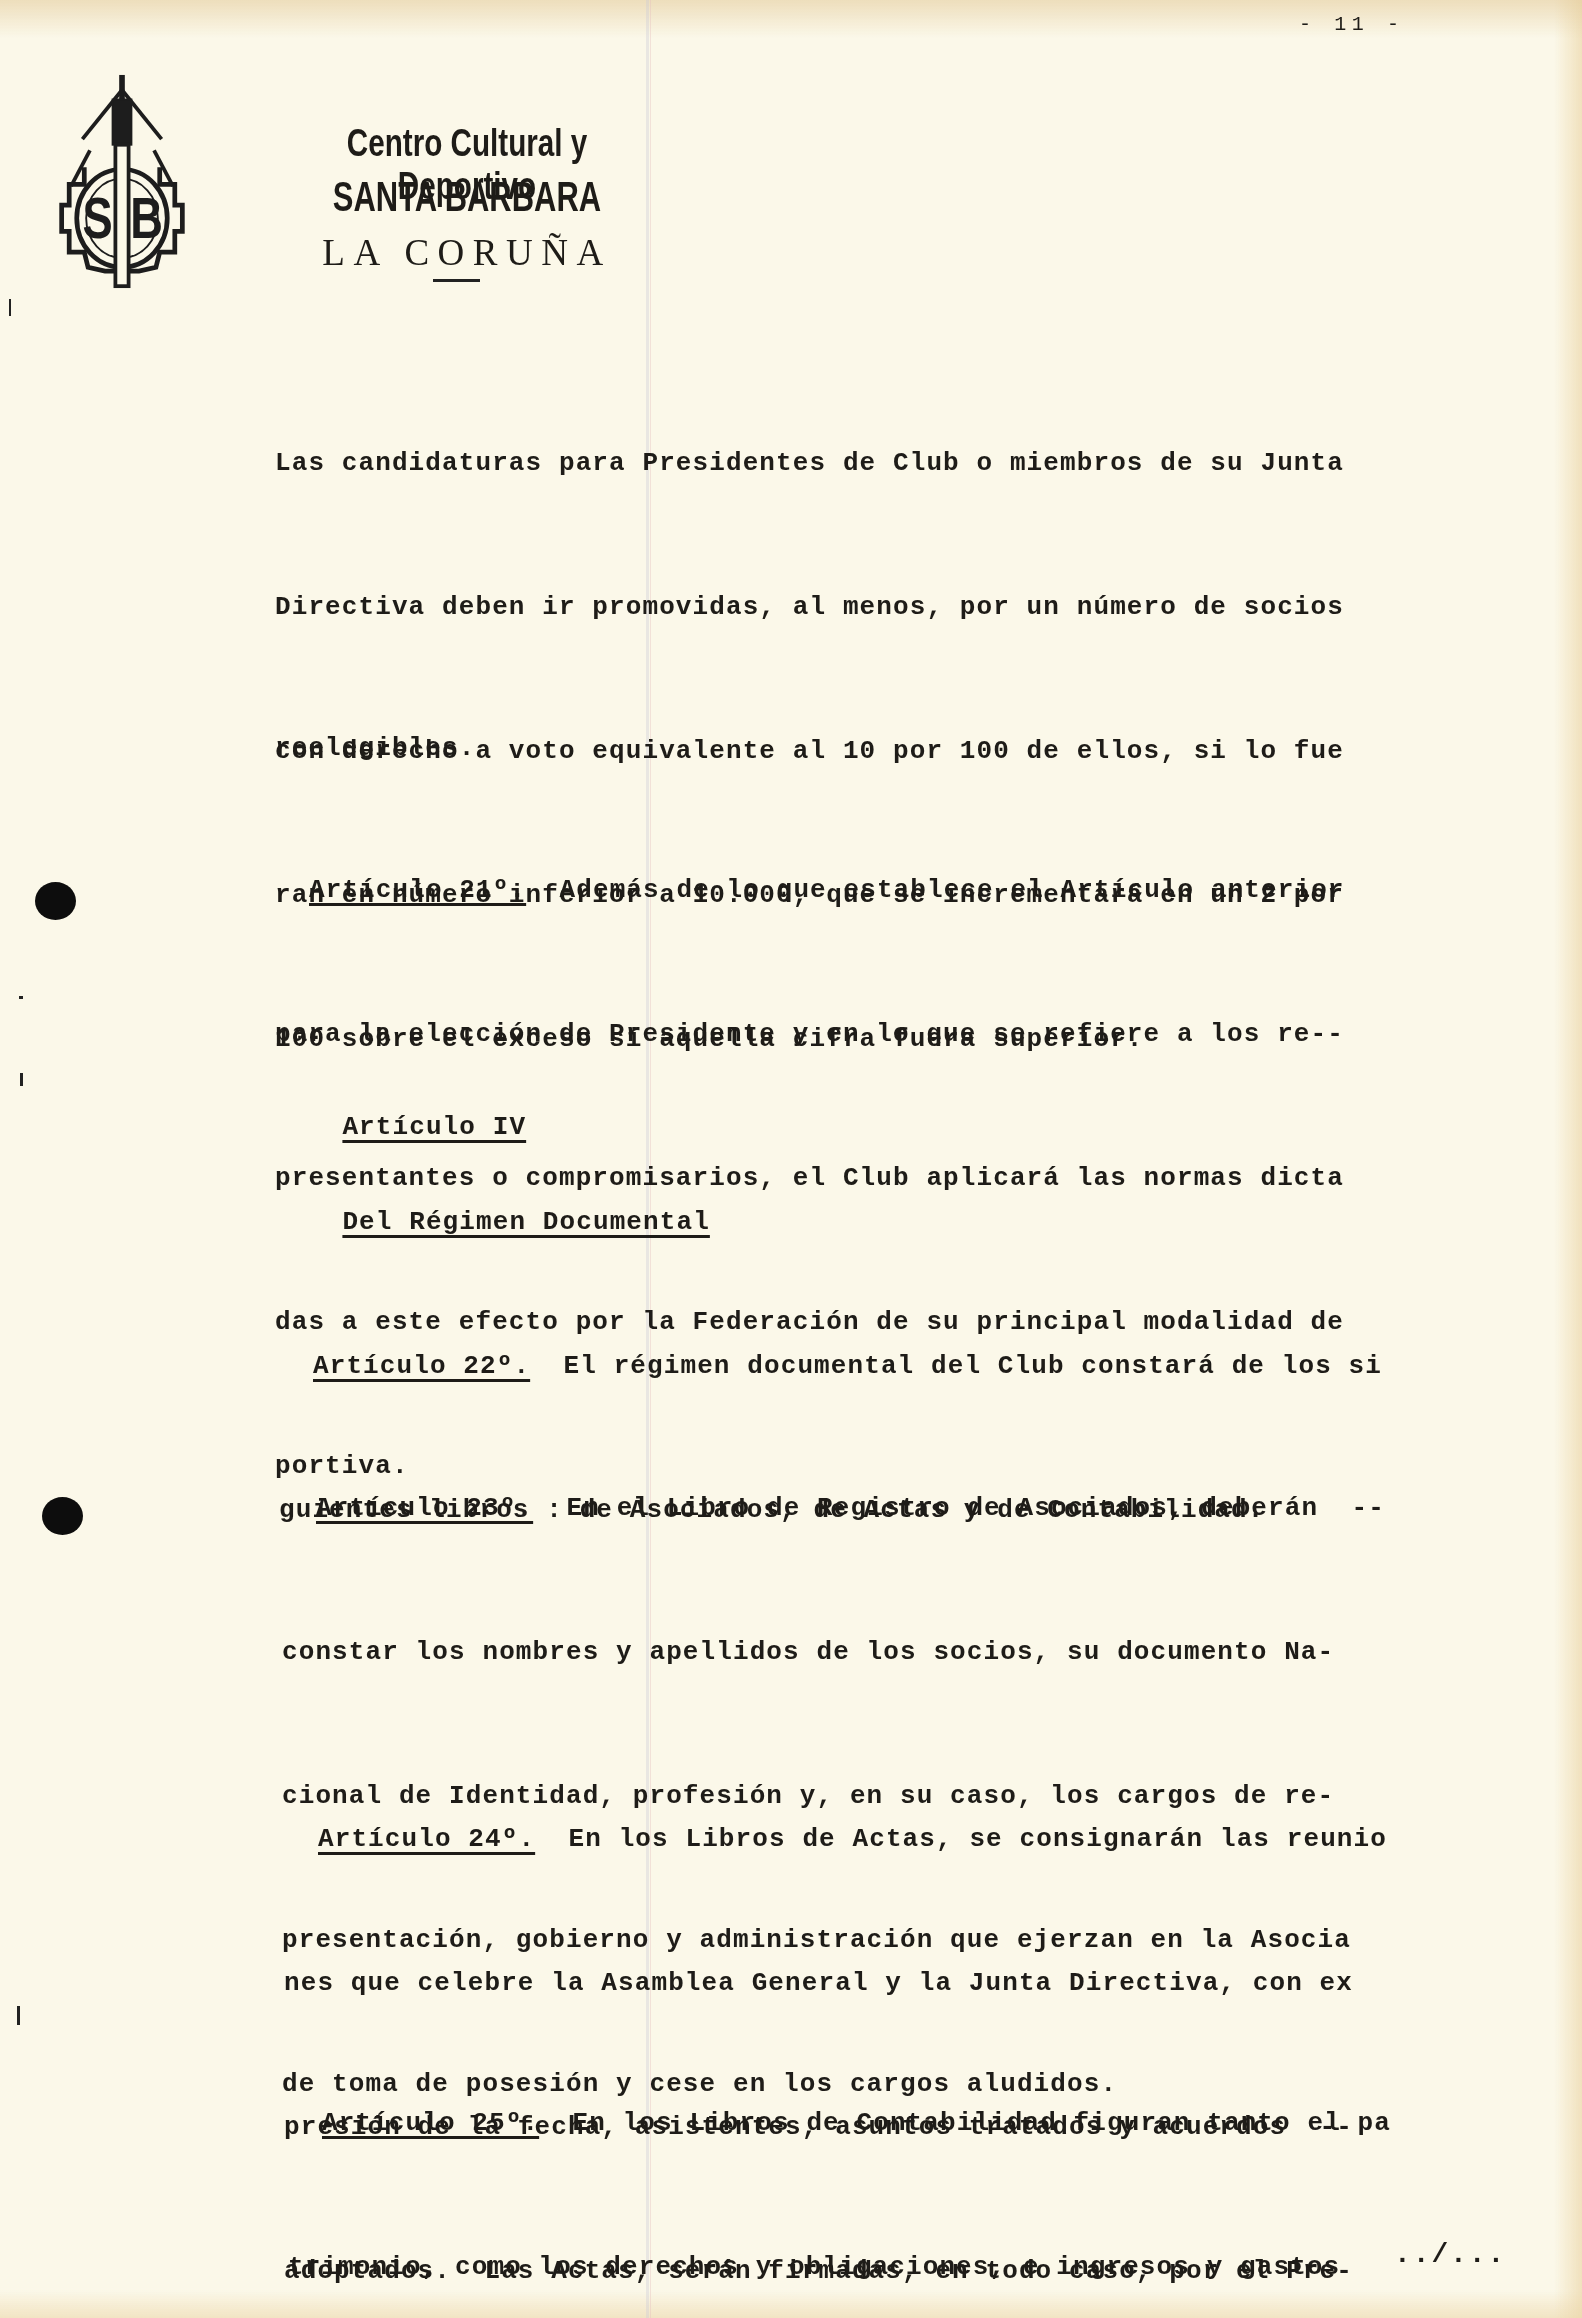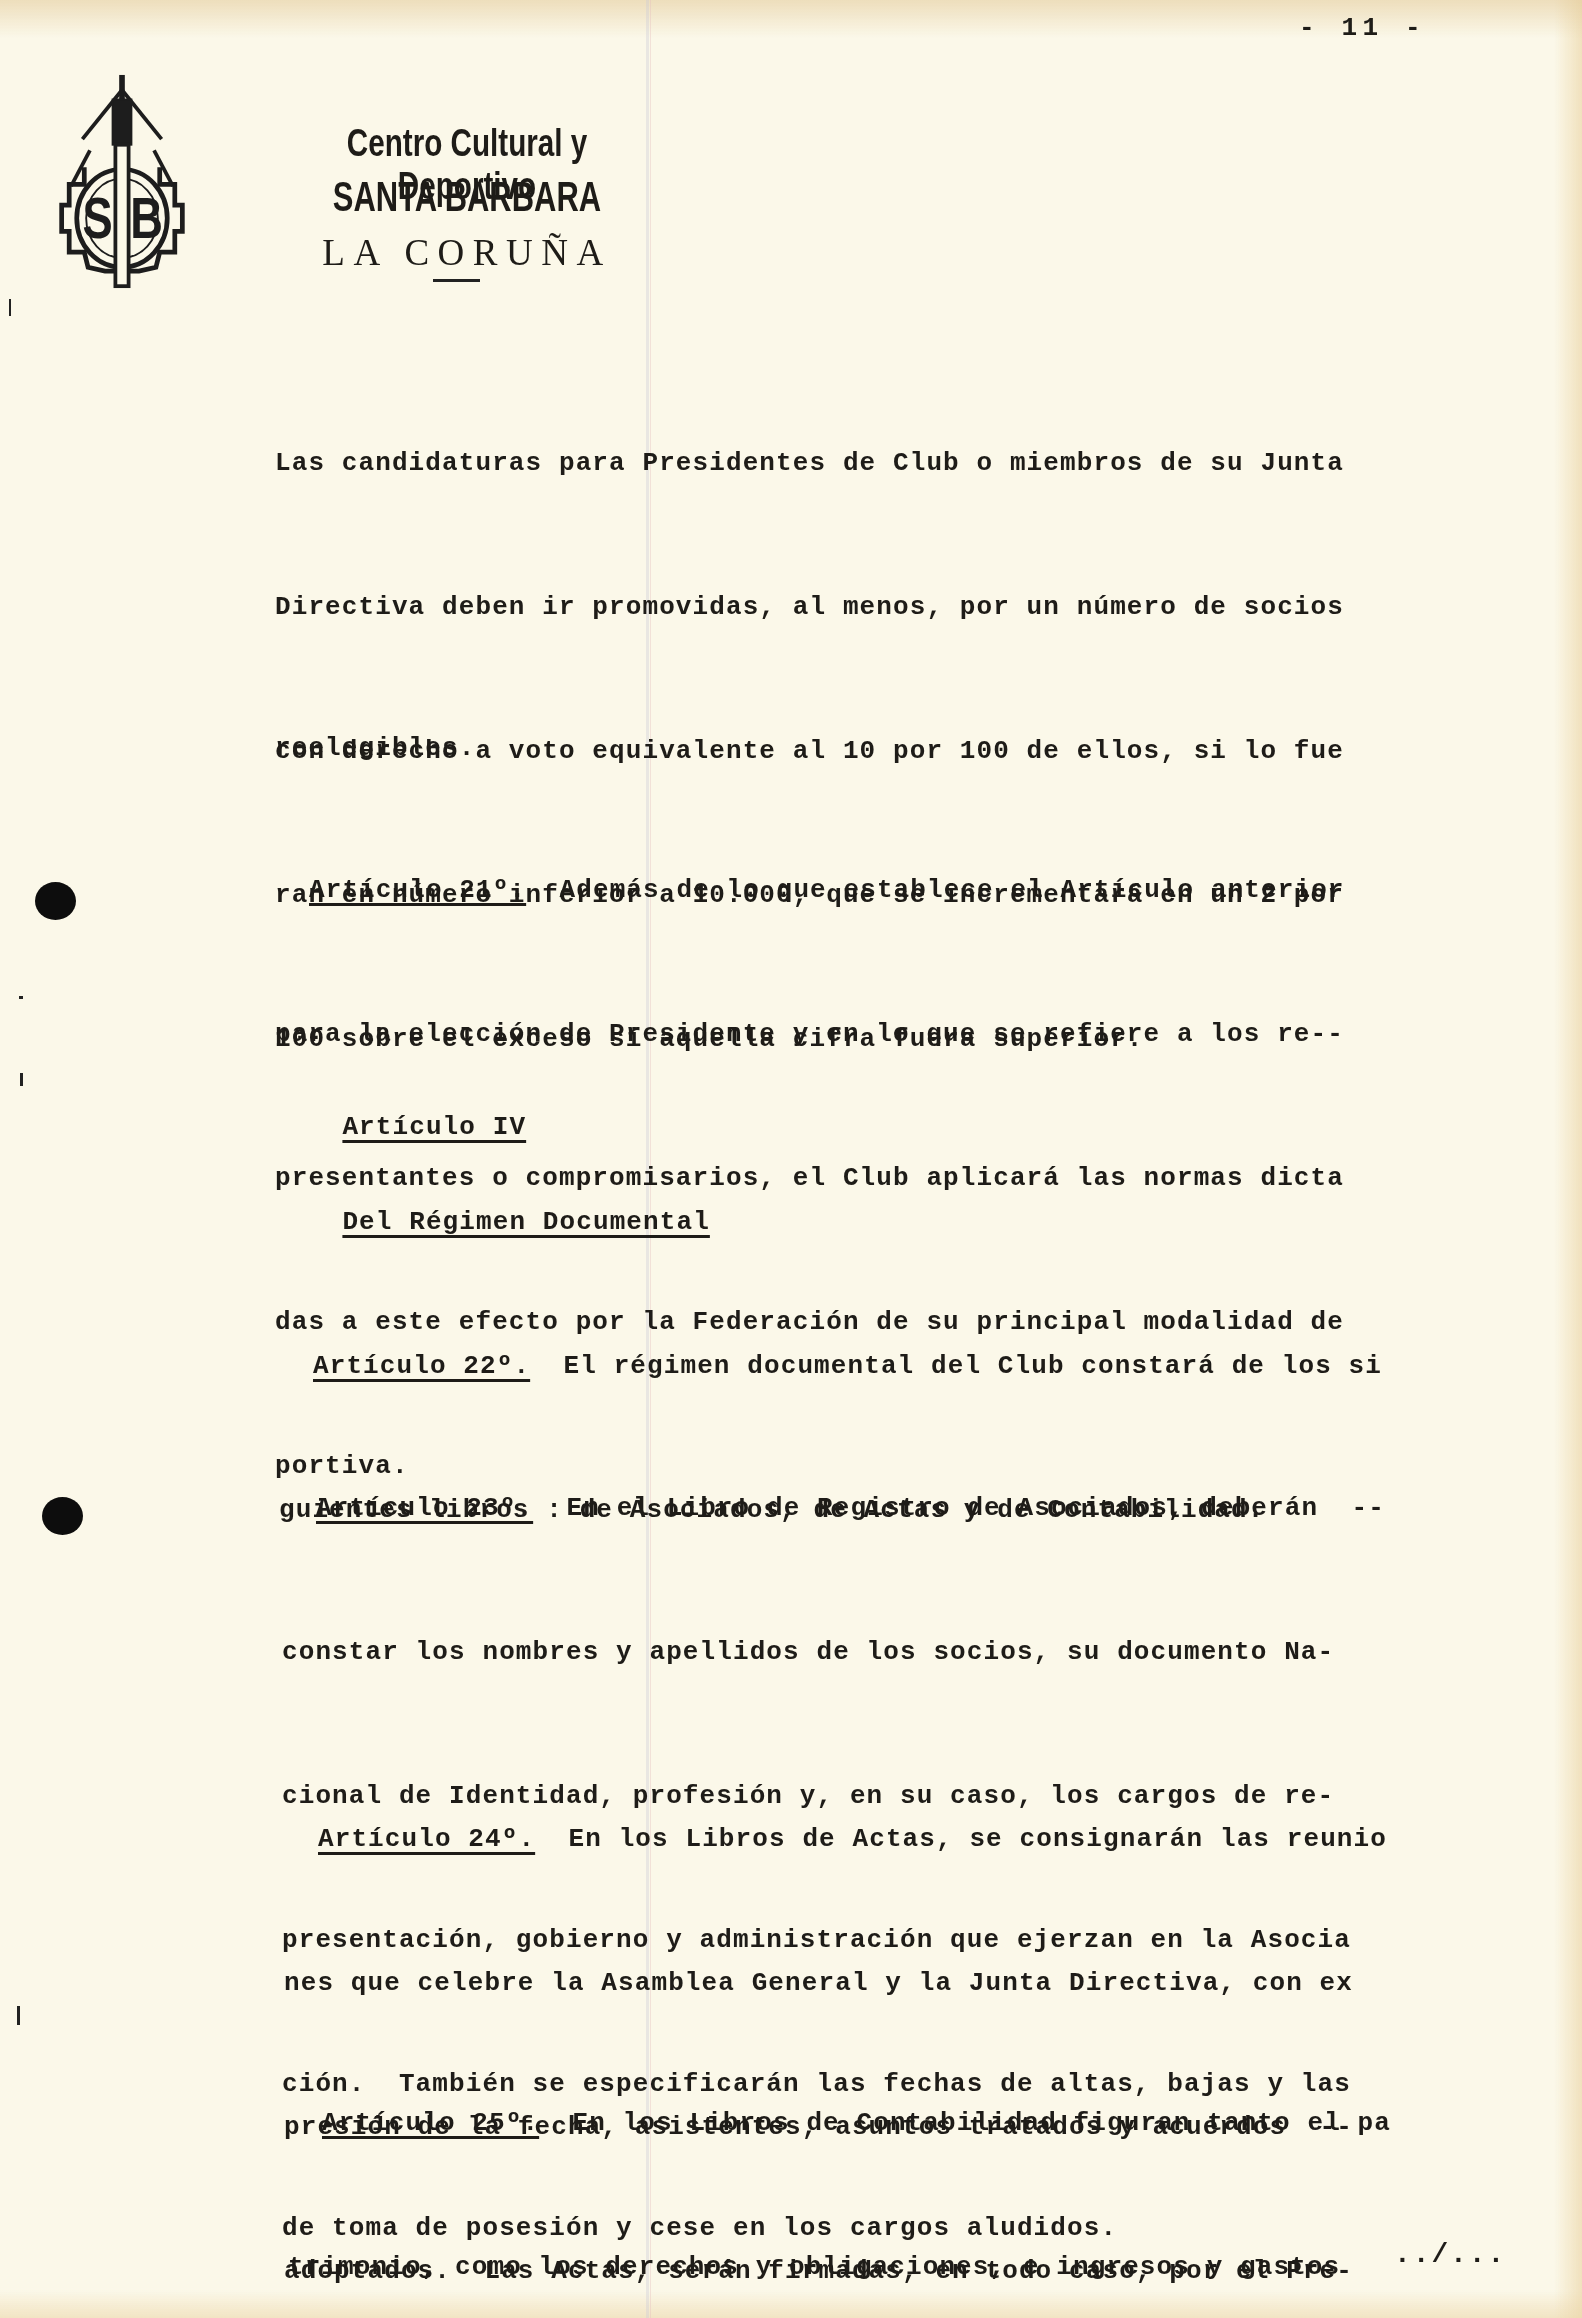--- a/index.html
+++ b/index.html
@@ -10,21 +10,21 @@
       linear-gradient(to bottom, rgba(226,200,150,0.55) 0px, rgba(251,248,233,0) 38px),
       linear-gradient(to left, rgba(236,215,170,0.7) 0px, rgba(251,248,233,0) 28px),
       linear-gradient(to top, rgba(236,215,170,0.6) 0px, rgba(251,248,233,0) 28px);
     font-family: "Liberation Mono", "DejaVu Sans Mono", monospace;
     color: #1e1c18;
   }
   .fold { position: absolute; top: 0; bottom: 0; width: 2.8px; background: rgba(200,200,215,0.35); }
   .fold.a { left: 646px; }
   .fold.b { left: 650px; width: 0.9px; background: rgba(230,190,190,0.4); }
 
-  .page-number { position: absolute; top: 13px; left: 1299px; font-size: 26px; font-weight: bold; letter-spacing: 5.6px; }
+  .page-number { position: absolute; top: 13px; left: 1299px; font-size: 20px; font-weight: normal; letter-spacing: 5.6px; }
 
   .letterhead { position: absolute; top: 73px; left: 56px; width: 678px; height: 226px; }
   .logo { position: absolute; left: 0; top: 0; width: 132px; height: 217px; }
   .org-name { position: absolute; left: 166px; top: 49px; width: 490px; text-align: center;
     font-family: "Liberation Sans Narrow", "Liberation Sans", sans-serif; font-stretch: condensed;
     font-size: 38px; font-weight: bold; transform: scaleX(0.78); transform-origin: center; }
   .org-sub { position: absolute; left: 166px; top: 99px; width: 490px; text-align: center;
     font-family: "Liberation Sans", sans-serif; font-size: 43px; font-weight: bold; transform: scaleX(0.72); }
   .org-city { position: absolute; left: 166px; top: 158px; width: 490px; text-align: center;
     font-family: "Liberation Serif", serif; font-size: 37px; letter-spacing: 8.5px; }
@@ -98,21 +98,20 @@
 <div class="body-text" style="top:1246px; left:279px;">
   <div><span class="u">Artículo 22º.</span>  <span>El régimen documental del Club constará de los si</span></div>
   <div>guientes libros : de Asociados, de Actas y de Contabilidad.</div>
 </div>
 
 <div class="body-text" style="top:1388px; left:282px;">
   <div><span class="u">Artículo 23º.</span>  <span>En el Libro de Registro de Asociados, deberán  --</span></div>
   <div>constar los nombres y apellidos de los socios, su documento Na-</div>
   <div>cional de Identidad, profesión y, en su caso, los cargos de re-</div>
   <div>presentación, gobierno y administración que ejerzan en la Asocia</div>
-  <div>ción.  También se especificarán las fechas de altas, bajas y las</div>
   <div>de toma de posesión y cese en los cargos aludidos.</div>
 </div>
 
 <div class="body-text" style="top:1719px; left:284px;">
   <div><span class="u">Artículo 24º.</span>  <span>En los Libros de Actas, se consignarán las reunio</span></div>
   <div>nes que celebre la Asamblea General y la Junta Directiva, con ex</div>
   <div>presión de la fecha, asistentes, asuntos tratados y acuerdos  --</div>
   <div>adoptados.  Las Actas, serán firmadas, en todo caso, por el Pre-</div>
   
 </div>

